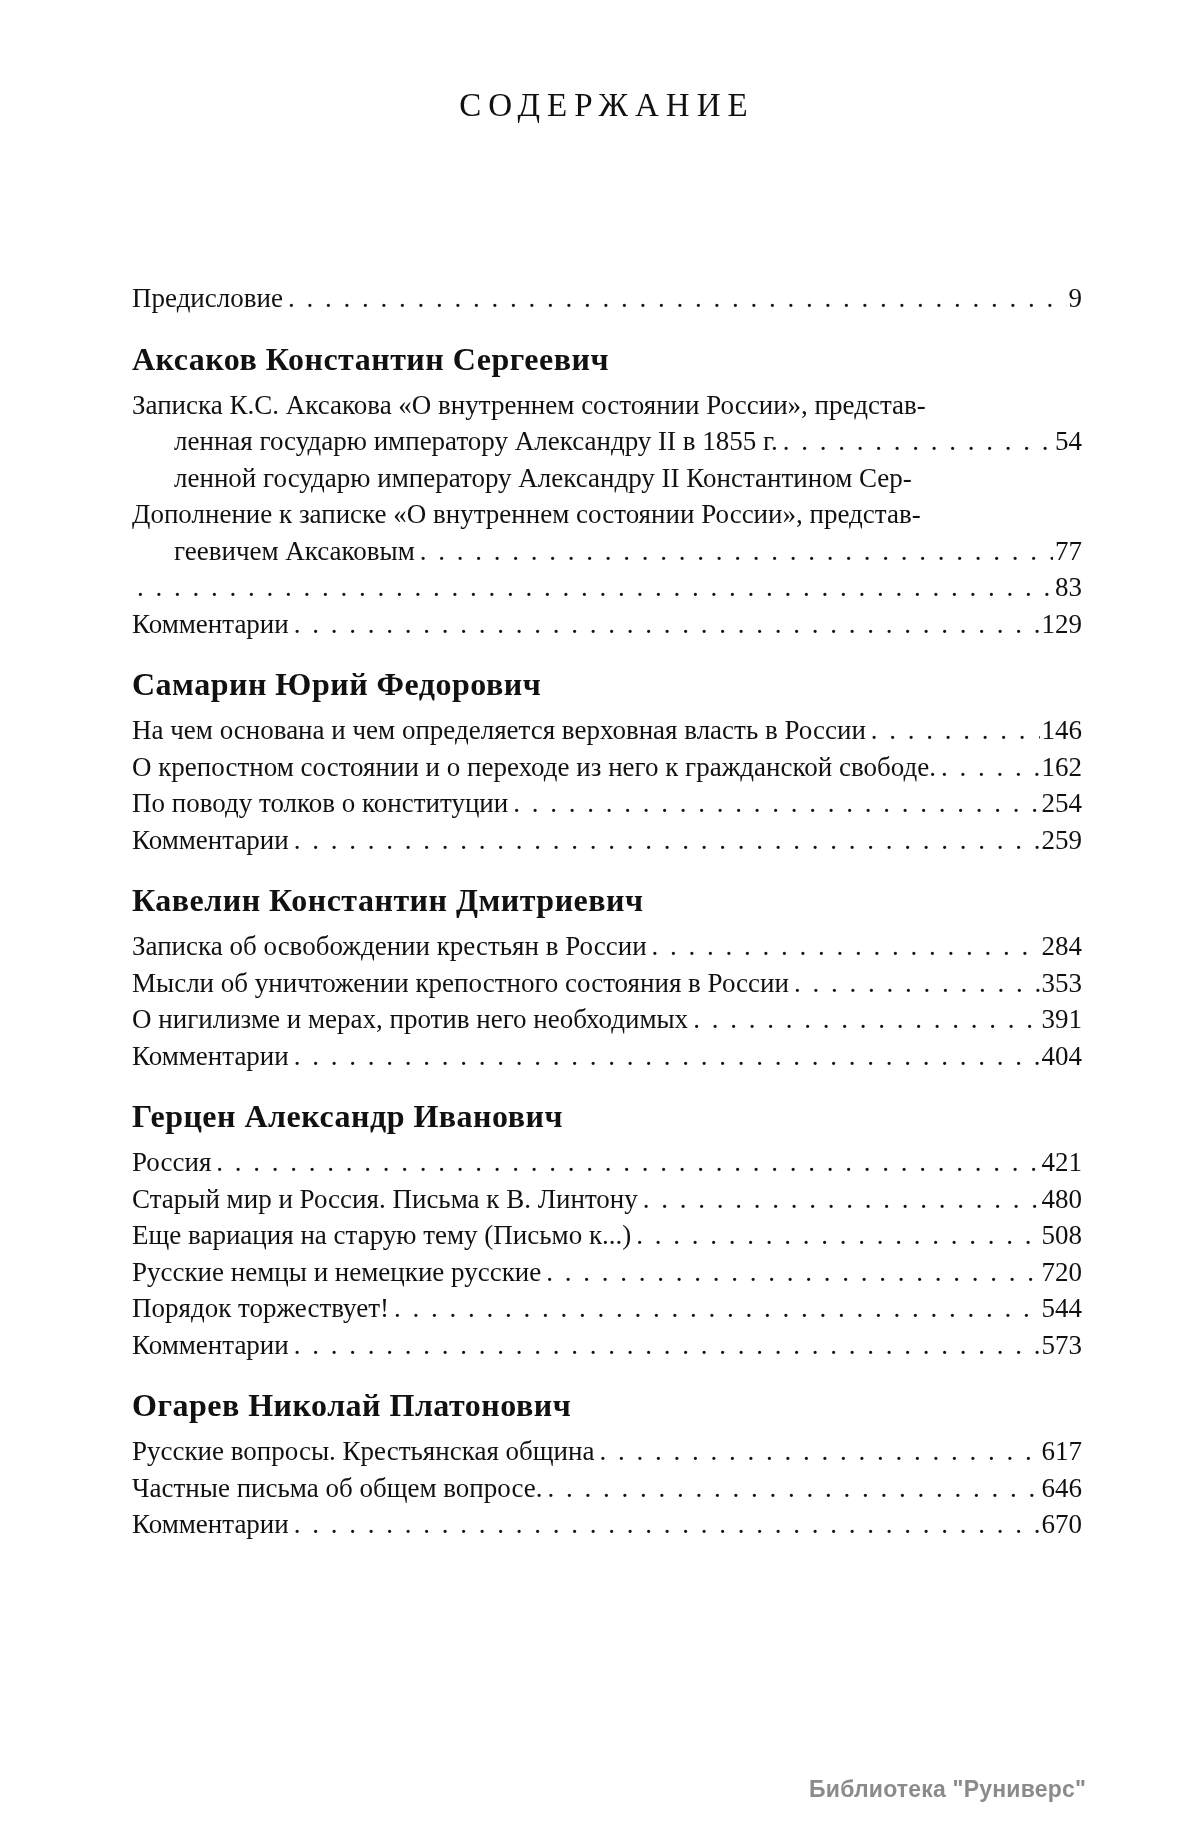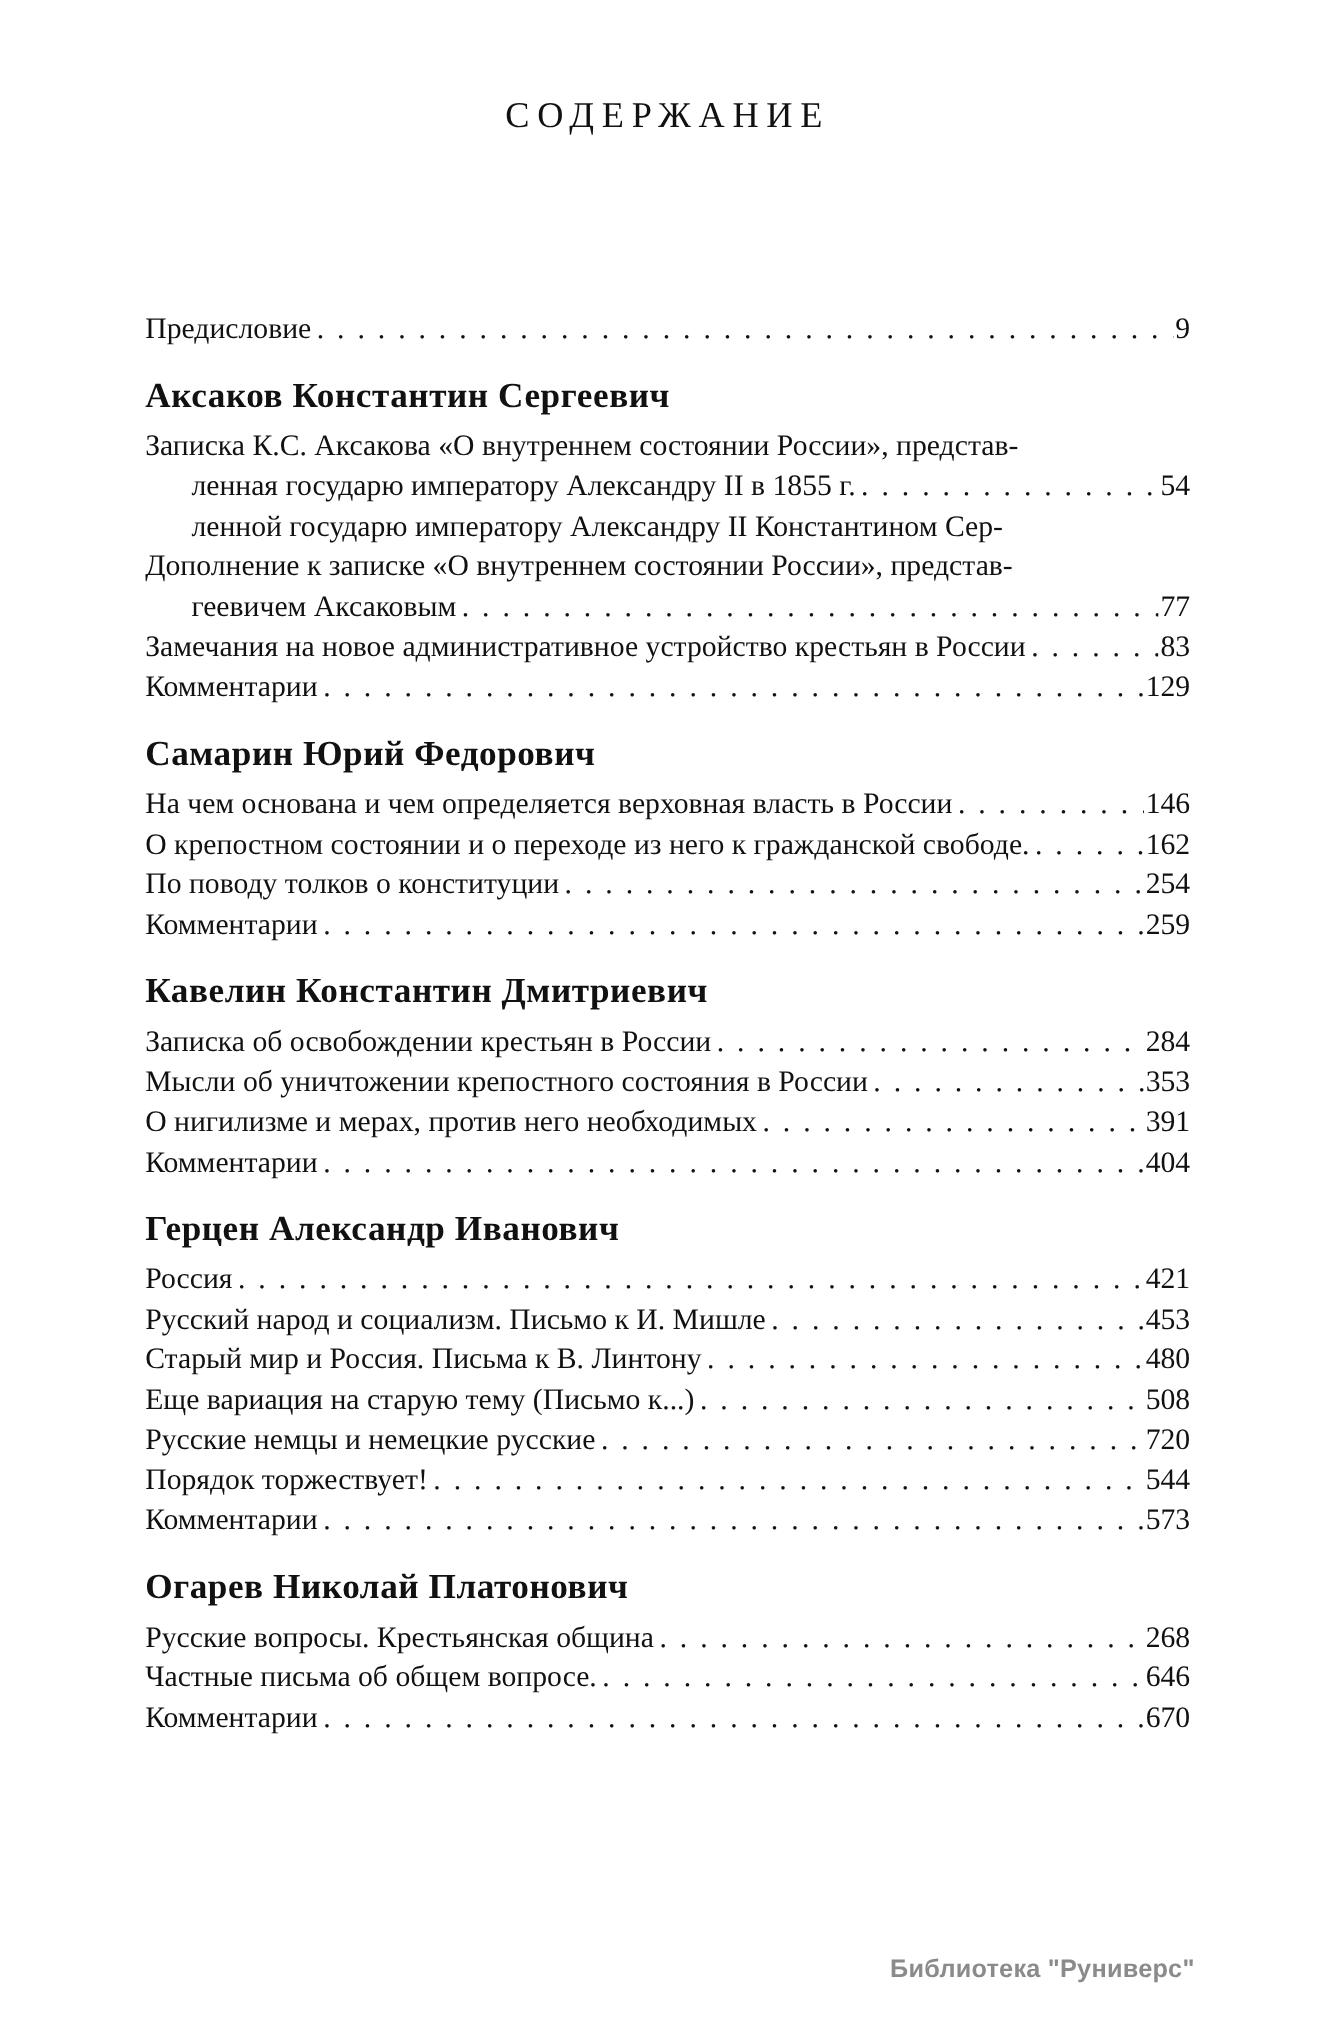--- a/index.html
+++ b/index.html
@@ -92,21 +92,20 @@
           <div class="line cont"><span class="txt">ленной государю императору Александру II Константином Сер-</span></div>
           <div class="line"><span class="txt">Дополнение к записке «О внутреннем состоянии России», представ-</span></div>
           <div class="line cont with-page">
             <span class="txt">геевичем Аксаковым</span>
             <span class="leader"></span>
             <span class="pg">77</span>
           </div>
         </div>
         <div class="entry">
           <div class="line with-page">
-            <span class="txt">Замечания на новое административное устройство крестьян в России</span>
             <span class="leader"></span>
             <span class="pg">83</span>
           </div>
         </div>
         <div class="entry italic">
           <div class="line with-page">
             <span class="txt">Комментарии</span>
             <span class="leader"></span>
             <span class="pg">129</span>
           </div>
@@ -172,27 +171,20 @@
         <div class="section-heading">Герцен Александр Иванович</div>
         <div class="entry">
           <div class="line with-page">
             <span class="txt">Россия</span>
             <span class="leader"></span>
             <span class="pg">421</span>
           </div>
         </div>
         <div class="entry">
           <div class="line with-page">
-            <span class="txt">Русский народ и социализм. Письмо к И. Мишле</span>
-            <span class="leader"></span>
-            <span class="pg">453</span>
-          </div>
-        </div>
-        <div class="entry">
-          <div class="line with-page">
             <span class="txt">Старый мир и Россия. Письма к В. Линтону</span>
             <span class="leader"></span>
             <span class="pg">480</span>
           </div>
         </div>
         <div class="entry">
           <div class="line with-page">
             <span class="txt">Еще вариация на старую тему (Письмо к...)</span>
             <span class="leader"></span>
             <span class="pg">508</span>
@@ -217,21 +209,21 @@
             <span class="txt">Комментарии</span>
             <span class="leader"></span>
             <span class="pg">573</span>
           </div>
         </div>
         <div class="section-heading">Огарев Николай Платонович</div>
         <div class="entry">
           <div class="line with-page">
             <span class="txt">Русские вопросы. Крестьянская община</span>
             <span class="leader"></span>
-            <span class="pg">268</span>
+            <span class="pg">617</span>
           </div>
         </div>
         <div class="entry">
           <div class="line with-page">
             <span class="txt">Частные письма об общем вопросе.</span>
             <span class="leader"></span>
             <span class="pg">646</span>
           </div>
         </div>
         <div class="entry italic">

